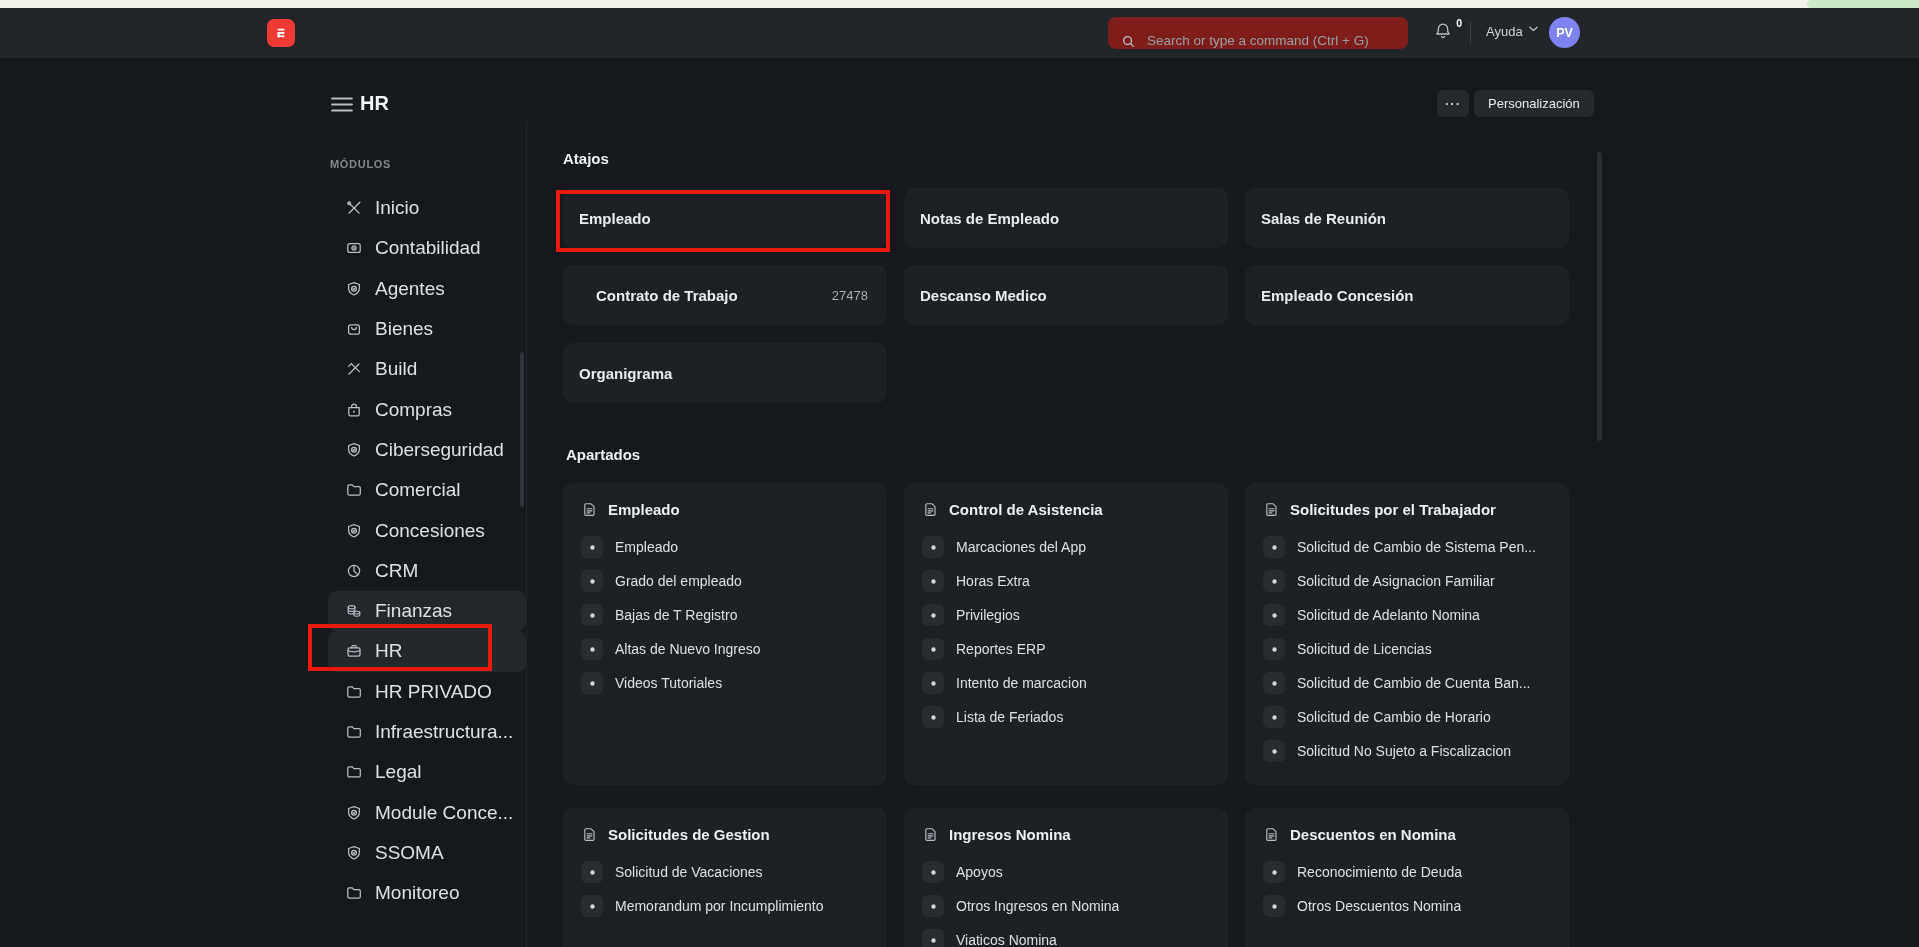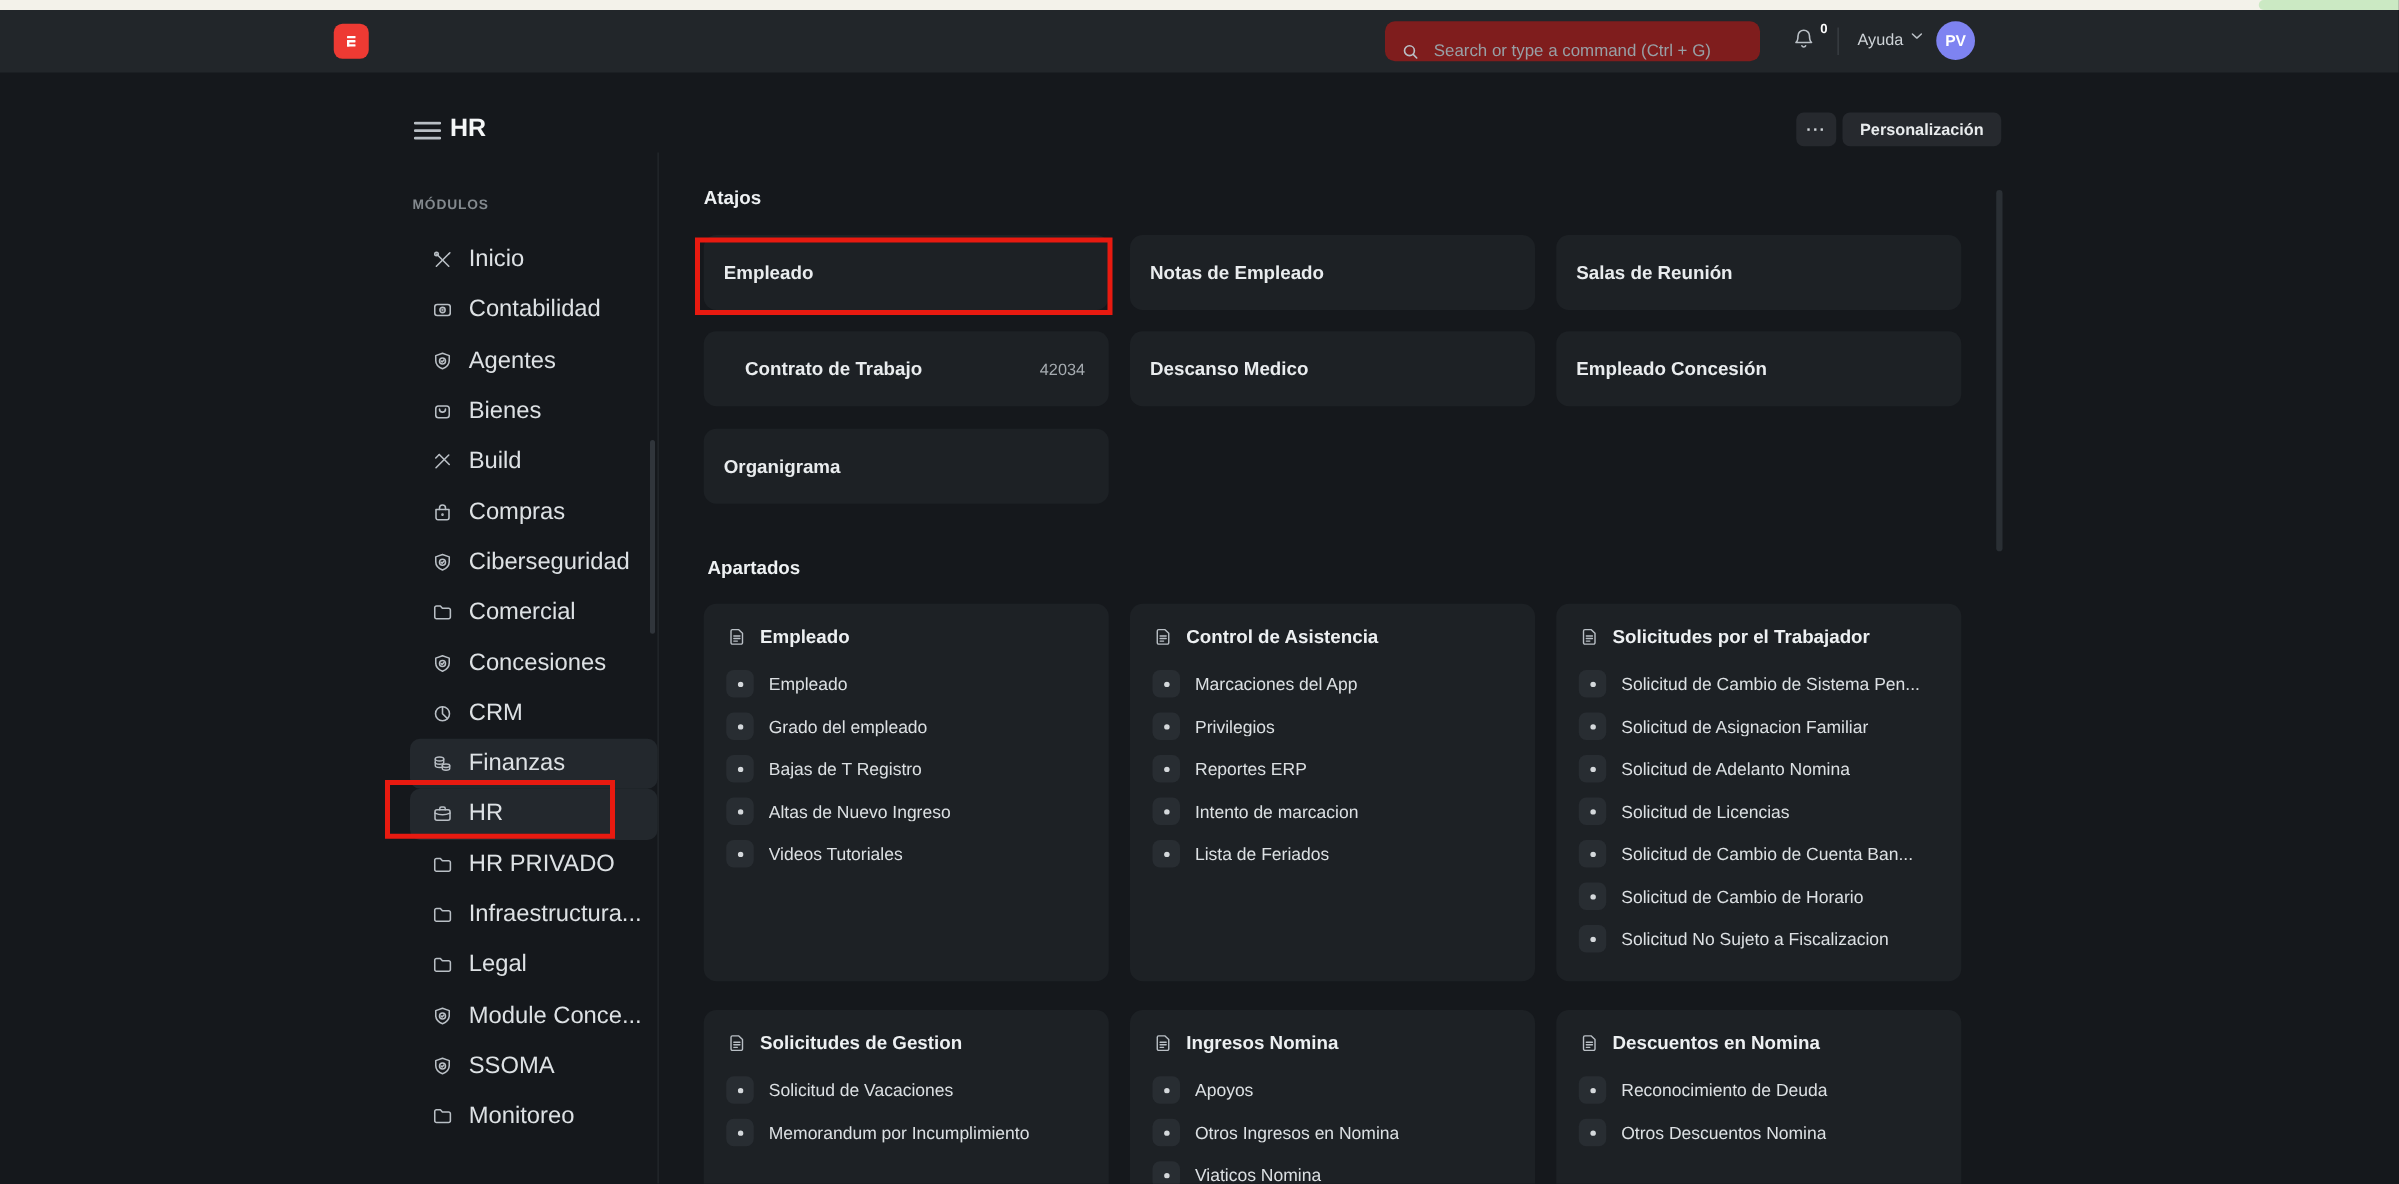--- a/index.html
+++ b/index.html
@@ -28,21 +28,21 @@
   .avatar{position:absolute;left:1549px;top:9px;width:31px;height:31px;border-radius:50%;
         background:var(--avatar-purple,#7e83f1);display:flex;align-items:center;justify-content:center;
         color:#fff;font-size:12.5px;font-weight:700;cursor:pointer}
   
   .burger{position:absolute;left:331px;top:97px;width:22px;height:15px;color:#9fa6ab;cursor:pointer}
   .page-title{position:absolute;left:360px;top:92px;font-size:20px;font-weight:700;color:#f4f6f7}
   .more-btn{position:absolute;left:1437px;top:90px;width:32px;height:27px;background:#26292e;border-radius:6px;
         color:#cfd4d8;font-size:13px;font-weight:700;display:flex;align-items:center;justify-content:center;
         letter-spacing:1px;cursor:pointer}
   .personalize-btn{position:absolute;left:1474px;top:90px;height:27px;background:#26292e;border-radius:6px;
-        color:#e8ebed;font-size:13px;font-weight:700;display:flex;align-items:center;padding:0 14px;cursor:pointer}
+        color:#e8ebed;font-size:13px;font-weight:400;display:flex;align-items:center;padding:0 14px;cursor:pointer}
   
   .modules-label{position:absolute;left:330px;top:158px;font-size:11px;font-weight:600;color:#83898e;letter-spacing:.7px}
   .side-list{position:absolute;left:328px;top:188px;width:198px}
   .side-item{height:40.3px;display:flex;align-items:center;gap:13px;padding-left:18px;width:198px;
         box-sizing:border-box;border-radius:8px;cursor:pointer}
   .side-item.active{background:#23282d}
   .sicon{width:16px;height:16px;flex:none;color:#b9bfc5;display:flex;align-items:center;justify-content:center}
   .slabel{font-size:19px;font-weight:500;color:#dde1e4;white-space:nowrap}
   .side-divider{position:absolute;left:526px;top:122px;width:1px;height:825px;background:#24282c}
   .side-scroll{position:absolute;left:520px;top:352px;width:4px;height:155px;background:#30353b;border-radius:2px;cursor:pointer}
@@ -313,21 +313,21 @@
     <span class="sc-label">Empleado</span>
   </div>
 <div class="sc-card" style="left:904px;top:188px">
     <span class="sc-label">Notas de Empleado</span>
   </div>
 <div class="sc-card" style="left:1245px;top:188px">
     <span class="sc-label">Salas de Reunión</span>
   </div>
 <div class="sc-card indent" style="left:563px;top:265px">
     <span class="sc-label">Contrato de Trabajo</span>
-    <span class="sc-count">42034</span>
+    <span class="sc-count">27478</span>
   </div>
 <div class="sc-card" style="left:904px;top:265px">
     <span class="sc-label">Descanso Medico</span>
   </div>
 <div class="sc-card" style="left:1245px;top:265px">
     <span class="sc-label">Empleado Concesión</span>
   </div>
 <div class="sc-card" style="left:563px;top:343px">
     <span class="sc-label">Organigrama</span>
   </div>
@@ -403,20 +403,28 @@
         </svg>
       </span>
       <span class="apt-label">Marcaciones del App</span>
     </div>
   <div class="apt-item">
       <span class="bullet">
         <svg viewBox="0 0 16 16" width="5" height="5">
           <circle cx="8" cy="8" r="7" fill="currentColor"></circle>
         </svg>
       </span>
+      <span class="apt-label">Horas Extra</span>
+    </div>
+  <div class="apt-item">
+      <span class="bullet">
+        <svg viewBox="0 0 16 16" width="5" height="5">
+          <circle cx="8" cy="8" r="7" fill="currentColor"></circle>
+        </svg>
+      </span>
       <span class="apt-label">Privilegios</span>
     </div>
   <div class="apt-item">
       <span class="bullet">
         <svg viewBox="0 0 16 16" width="5" height="5">
           <circle cx="8" cy="8" r="7" fill="currentColor"></circle>
         </svg>
       </span>
       <span class="apt-label">Reportes ERP</span>
     </div>

